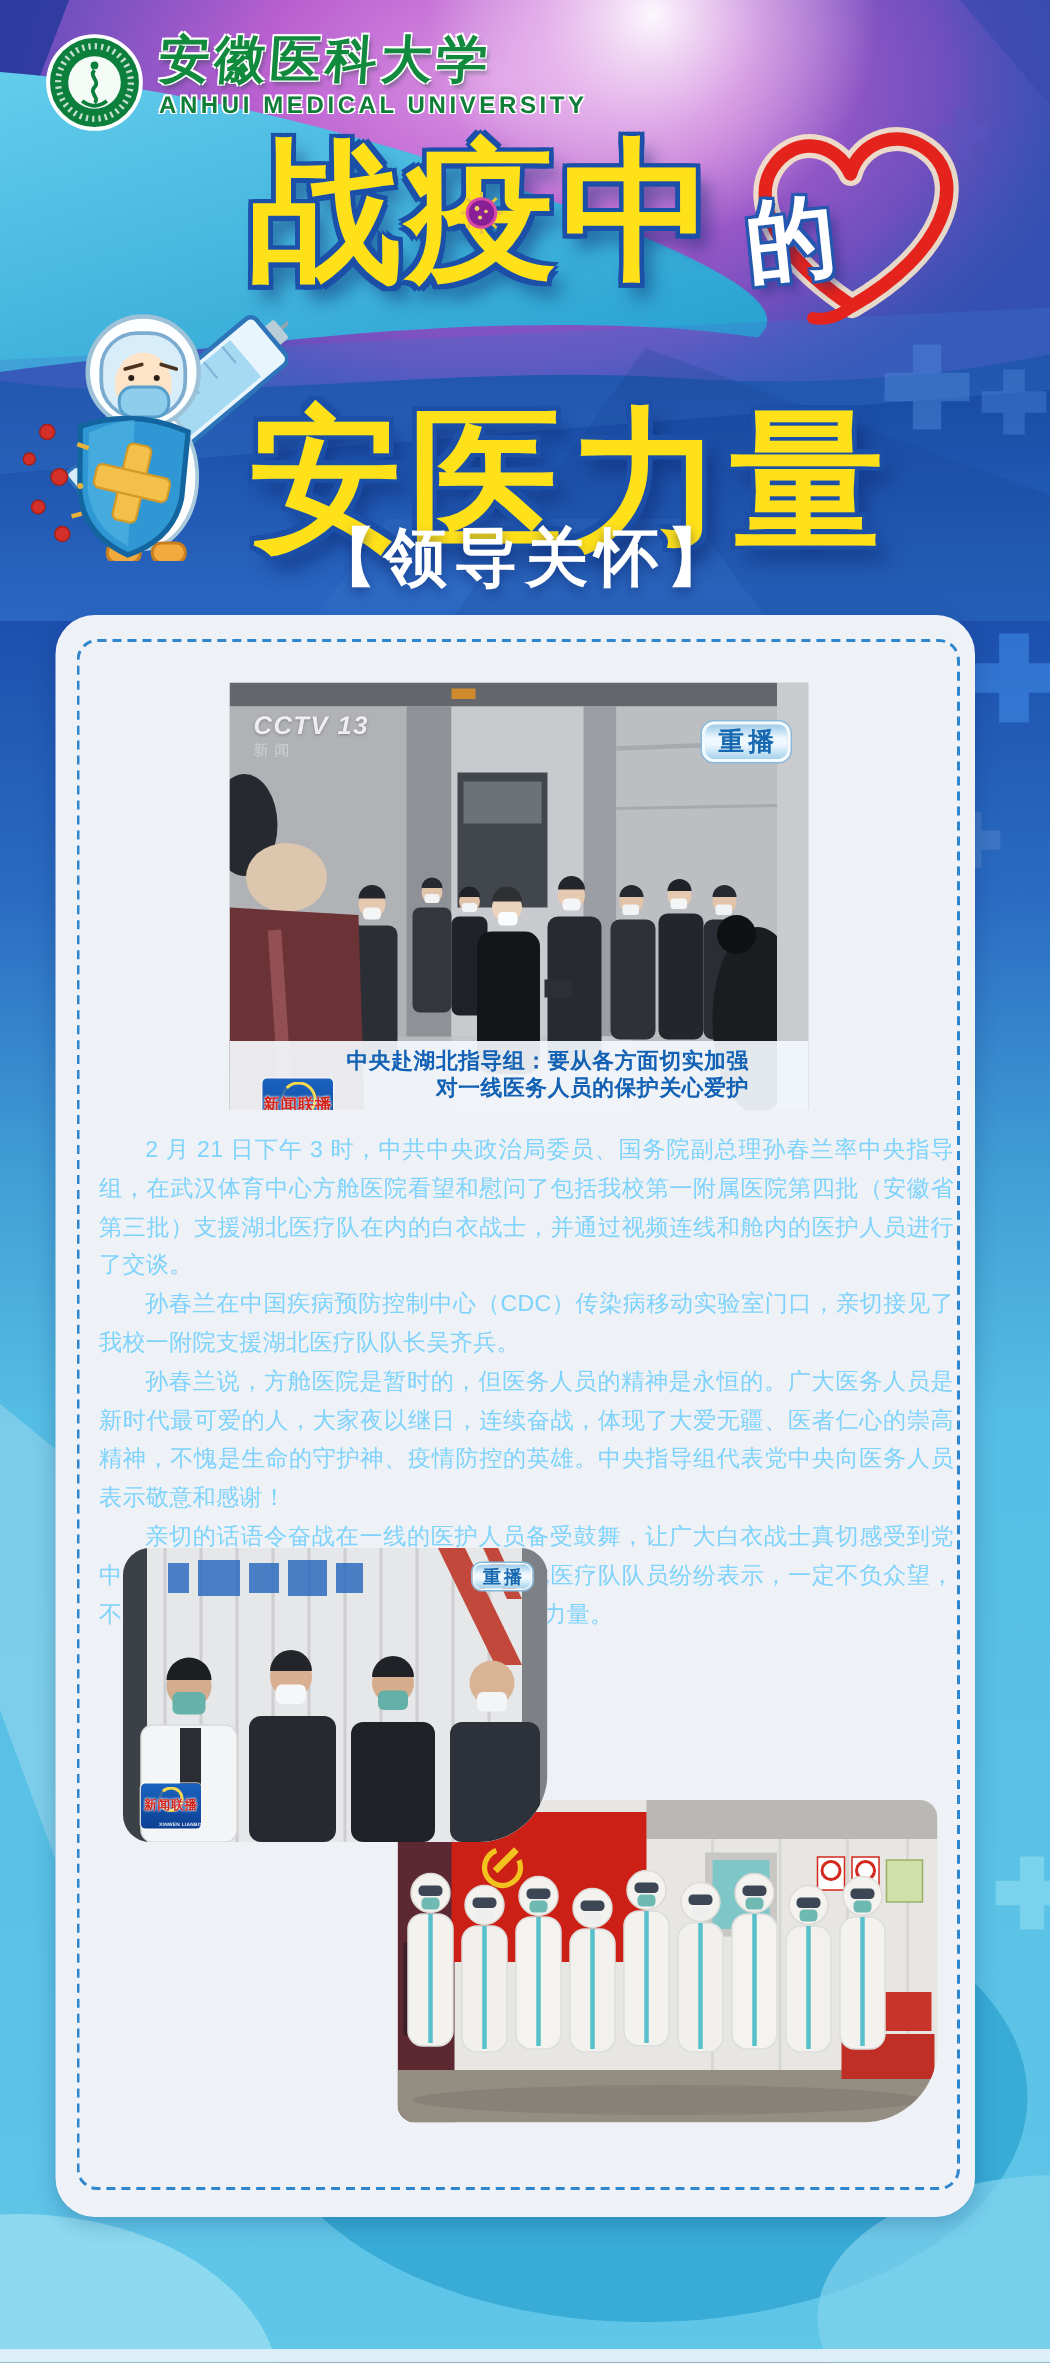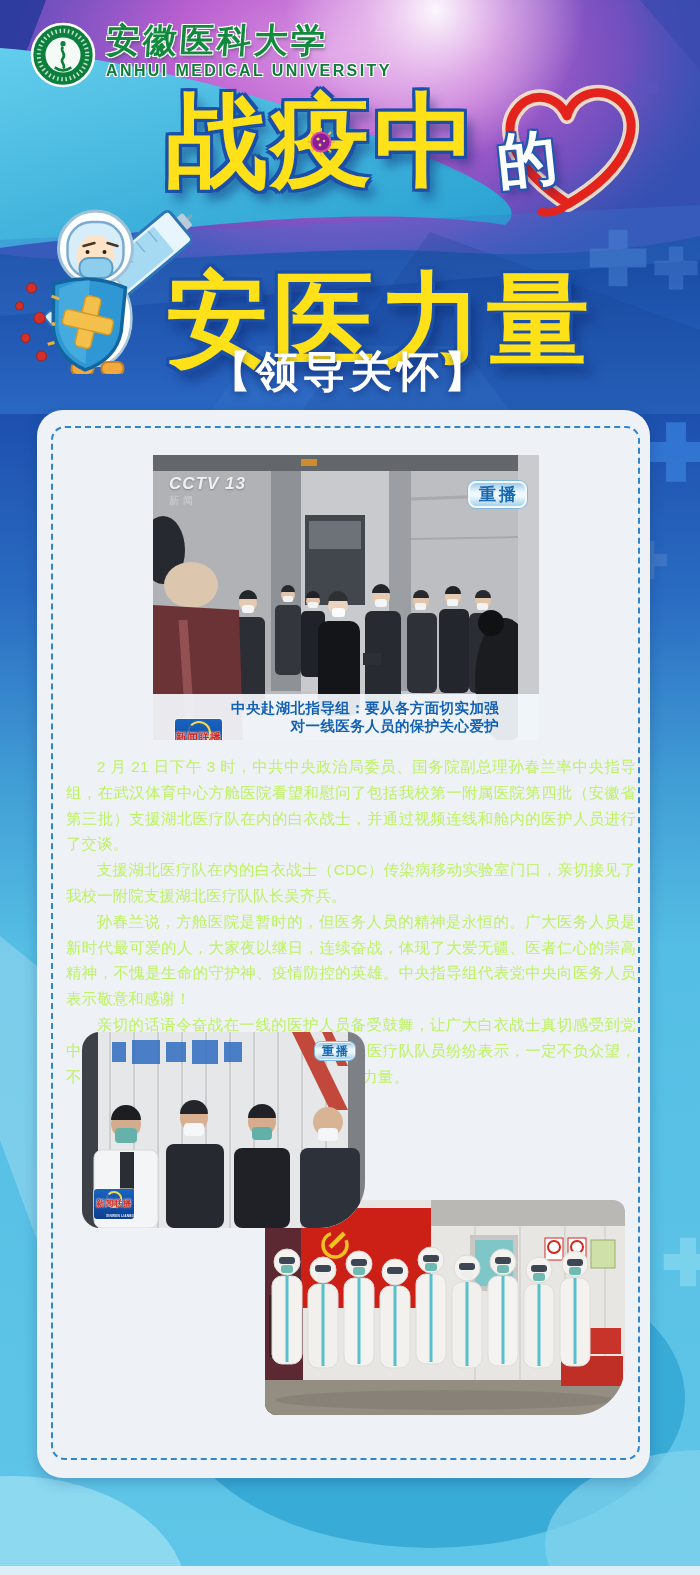--- a/index.html
+++ b/index.html
@@ -95,21 +95,21 @@
   .xwlb-en{position:absolute;left:0;right:0;bottom:1px;text-align:center;font-size:8px;color:#eef2f8;font-weight:700;
     letter-spacing:.5px;transform:scale(.52);transform-origin:center bottom;white-space:nowrap;line-height:1;}
   .xwlb.small{width:40px;height:30px;}
   .xwlb.small .xwlb-globe{width:17px;height:17px;border-width:2px;}
   .xwlb.small .xwlb-cn{top:10px;font-size:8.5px;}
   .xwlb.small .xwlb-en{transform:scale(.4);}
   .photo-logo{position:absolute;left:12px;bottom:9px;z-index:5;}
 
   
   .article{position:absolute;left:66px;top:754px;width:570px;z-index:3;}
-  .article p{margin:0;text-indent:2em;font-size:15.4px;line-height:25.8px;color:#bef264;
+  .article p{margin:0;text-indent:2em;font-size:15.4px;line-height:25.8px;color:#7dd3fc;
     text-align:justify;font-weight:500;letter-spacing:.2px;}
 
   
   .photo2{position:absolute;left:82px;top:1032px;width:283px;height:196px;z-index:5;overflow:hidden;
     border-radius:18px 18px 46px 18px;background:#dfe0e2;}
   .photo2 svg{position:absolute;inset:0;}
   .photo3{position:absolute;left:265px;top:1200px;width:360px;height:215px;z-index:4;overflow:hidden;
     border-radius:12px 12px 50px 12px;background:#e6e5e1;}
   .photo3 svg{position:absolute;inset:0;}
 </style>
@@ -338,21 +338,21 @@
       </div>
       <div class="caption-text">
         <div class="caption-line">中央赴湖北指导组：要从各方面切实加强</div>
         <div class="caption-line">对一线医务人员的保护关心爱护</div>
       </div>
     </div>
   </div>
 
   <div class="article">
     <p>2 月 21 日下午 3 时，中共中央政治局委员、国务院副总理孙春兰率中央指导组，在武汉体育中心方舱医院看望和慰问了包括我校第一附属医院第四批（安徽省第三批）支援湖北医疗队在内的白衣战士，并通过视频连线和舱内的医护人员进行了交谈。</p>
-    <p>支援湖北医疗队在内的白衣战士（CDC）传染病移动实验室门口，亲切接见了我校一附院支援湖北医疗队队长吴齐兵。</p>
+    <p>孙春兰在中国疾病预防控制中心（CDC）传染病移动实验室门口，亲切接见了我校一附院支援湖北医疗队队长吴齐兵。</p>
     <p>孙春兰说，方舱医院是暂时的，但医务人员的精神是永恒的。广大医务人员是新时代最可爱的人，大家夜以继日，连续奋战，体现了大爱无疆、医者仁心的崇高精神，不愧是生命的守护神、疫情防控的英雄。中央指导组代表党中央向医务人员表示敬意和感谢！</p>
     <p>亲切的话语令奋战在一线的医护人员备受鼓舞，让广大白衣战士真切感受到党中央的关心和爱护。安徽省支援湖北第三批医疗队队员纷纷表示，一定不负众望，不辱使命，为打赢疫情防控阻击战贡献安徽力量。</p>
   </div>
 
   <div class="photo3">
     <svg viewBox="0 0 360 215" width="360" height="215">
       <rect width="360" height="215" fill="#e7e6e2"></rect>
       <rect x="166" y="0" width="194" height="26" fill="#b9b8b4"></rect>
       <g stroke="#d8d7d3" stroke-width="2">
         <line x1="210" y1="26" x2="210" y2="180"></line>

